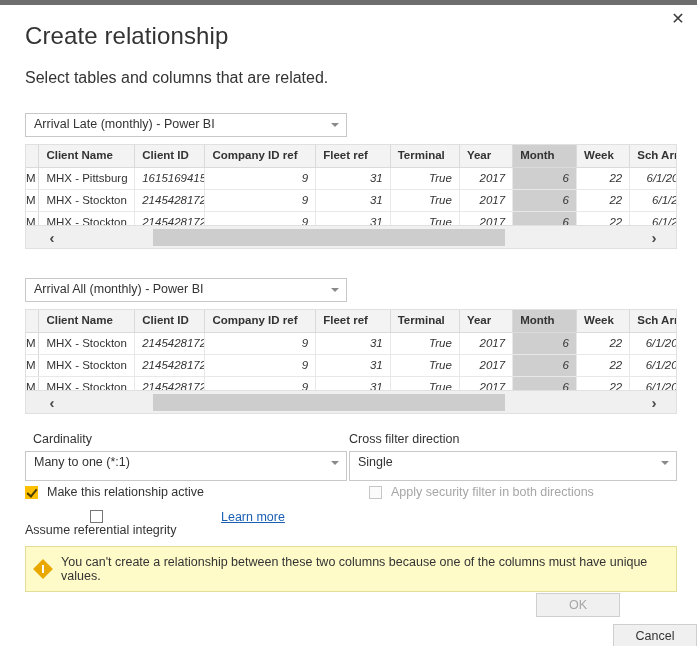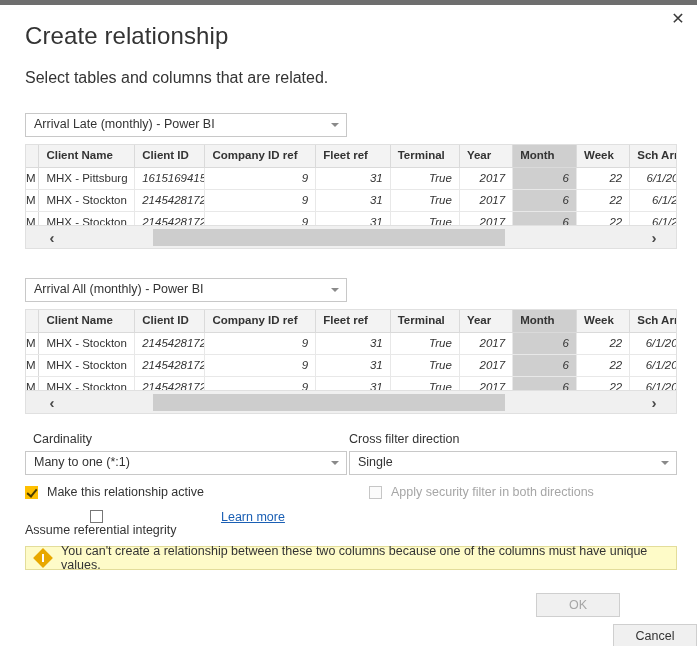--- a/index.html
+++ b/index.html
@@ -145,21 +145,21 @@
   
   .field-label {
     position: absolute;
     font-size: 12.5px; color: #333333;
   }
   #lbl-card { left: 33px; top: 432px; }
   #lbl-cfd { left: 349px; top: 432px; }
 
   .opt-select {
     position: absolute;
-    height: 24px;
+    height: 30px;
     border: 1px solid #c8c8c8;
     background: #ffffff;
     font-size: 12.5px; color: #333333;
     padding: 3px 22px 0 8px;
     cursor: pointer;
     white-space: nowrap; overflow: hidden;
   }
   #card-select { left: 25px; top: 451px; width: 322px; }
   #cfd-select  { left: 349px; top: 451px; width: 328px; }
   .opt-select .caret {
@@ -208,21 +208,21 @@
     position: absolute; left: 221px; top: 510px;
     font-size: 12.5px; color: #1a5fb4;
     text-decoration: underline;
     cursor: pointer;
   }
 
   
   .warning {
     position: absolute;
     left: 25px; top: 546px;
-    width: 652px; height: 24px;
+    width: 652px; height: 46px;
     background: #fefbc8;
     border: 1px solid #e3dd9a;
     display: flex; align-items: center;
     padding-left: 10px;
   }
   .warn-icon {
     width: 14px; height: 14px;
     background: #e8a800;
     transform: rotate(45deg);
     margin-right: 11px;

